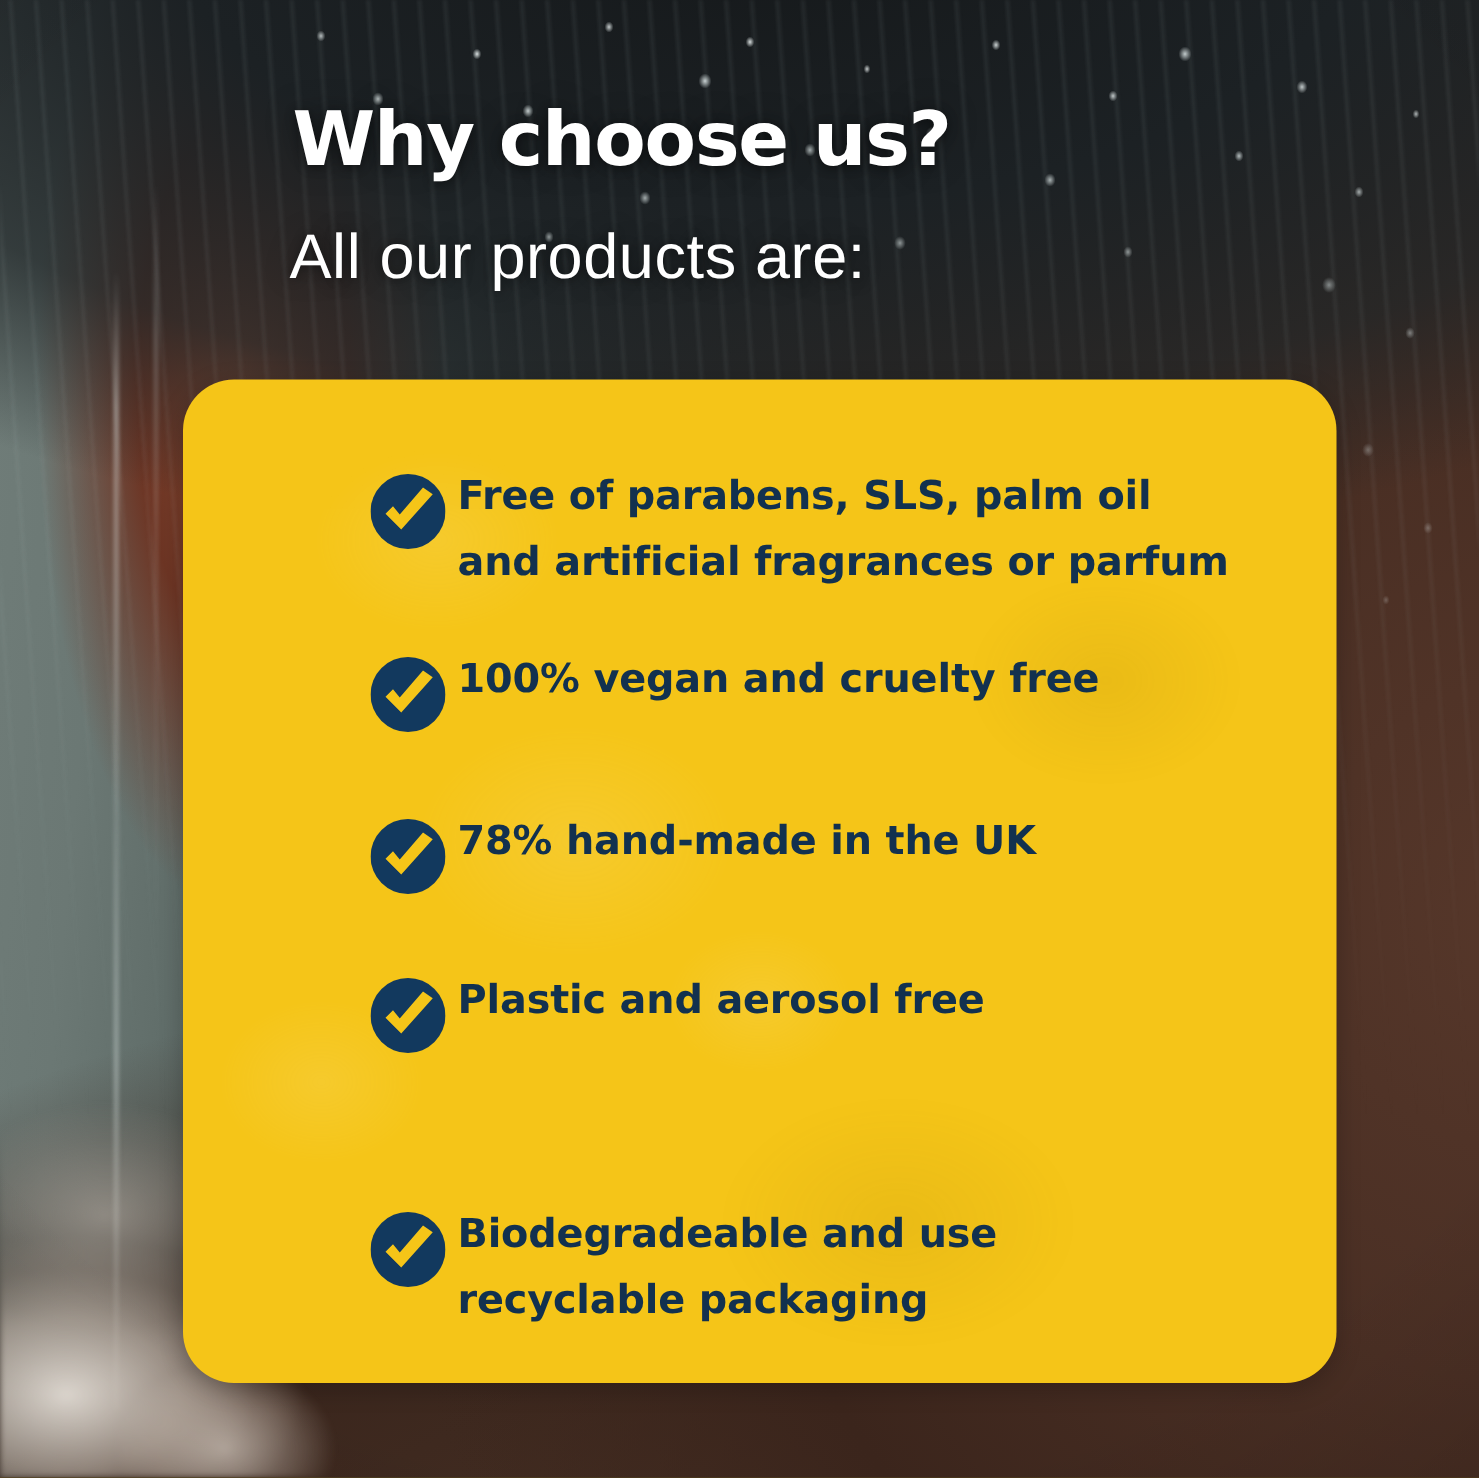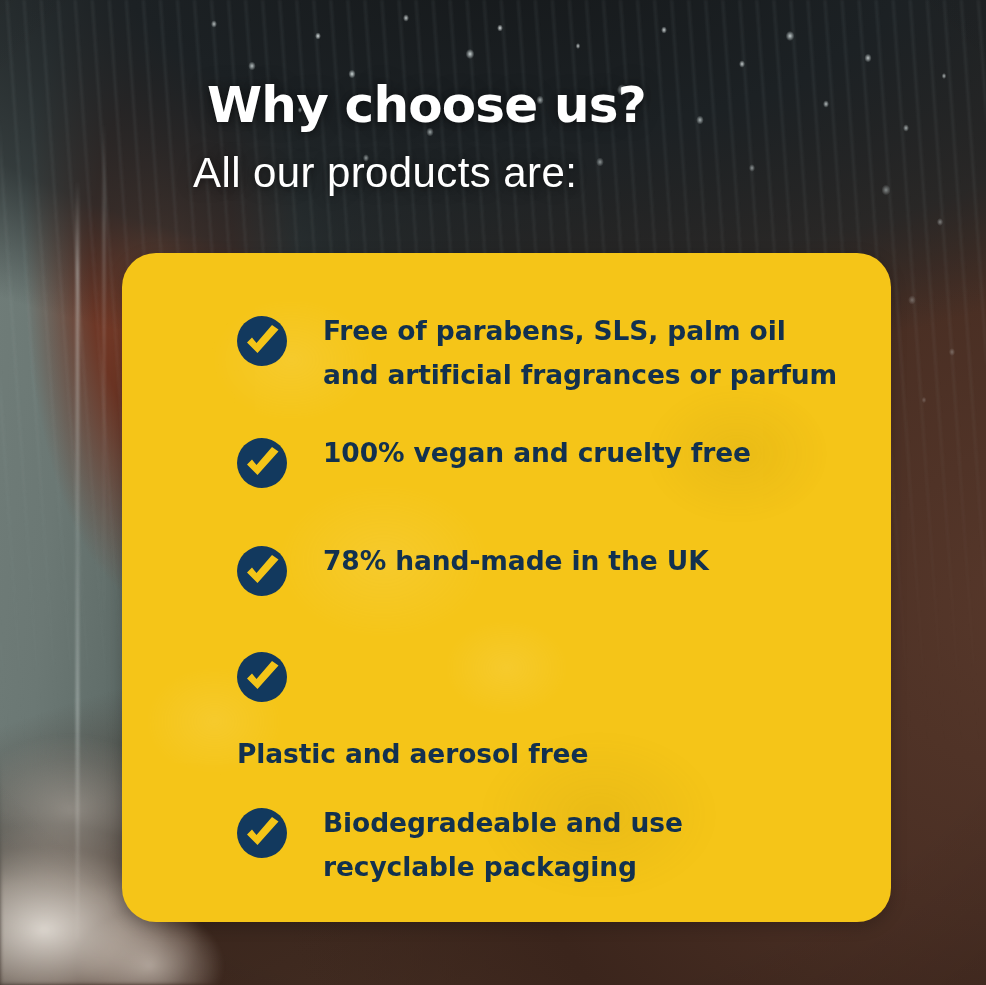--- a/index.html
+++ b/index.html
@@ -140,31 +140,31 @@
   }
 
   
   #headings {
     position: absolute;
     left: 191px;
     top: 60px;
     width: 700px;
   }
   #page-title {
-    margin: 16px;
+    margin: 4px;
     font-family: "DejaVu Sans", sans-serif;
     font-weight: 700;
     font-size: 50px;
     line-height: 58px;
     letter-spacing: -0.8px;
     color: #ffffff;
     text-shadow: 0 1px 7px rgba(0,0,0,0.45), 0 0 22px rgba(0,0,0,0.30);
   }
   #page-subtitle {
-    margin: 10px 0 0 2px;
+    margin: 26px 0 0 2px;
     font-family: "Liberation Sans", sans-serif;
     font-weight: 300;
     font-size: 42px;
     line-height: 46px;
     letter-spacing: 0.4px;
     color: #ffffff;
     text-shadow: 0 1px 7px rgba(0,0,0,0.42), 0 0 20px rgba(0,0,0,0.26);
   }
 
   
@@ -197,29 +197,29 @@
   #benefits-list {
     position: absolute;
     left: 0; top: 0;
     width: 100%;
     list-style: none;
     margin: 0;
     padding: 0;
   }
   .benefit-row {
     position: absolute;
-    left: 115px;
+    left: 125px;
     display: flex;
     align-items: flex-start;
-    gap: 36px;
+    gap: 8px;
   }
   .benefit-row[data-row="0"] { top: 62px; }
   .benefit-row[data-row="1"] { top: 184px; }
   .benefit-row[data-row="2"] { top: 292px; }
-  .benefit-row[data-row="3"] { top: 398px; flex-direction: column; }
+  .benefit-row[data-row="3"] { top: 398px; }
   .benefit-row[data-row="4"] { top: 506px; margin-top: 48px; }
 
   .check-badge {
     flex: 0 0 auto;
     width: 50px;
     height: 50px;
     position: relative;
     margin-top: 1px;
   }
   .check-badge svg { display: block; width: 50px; height: 50px; }

